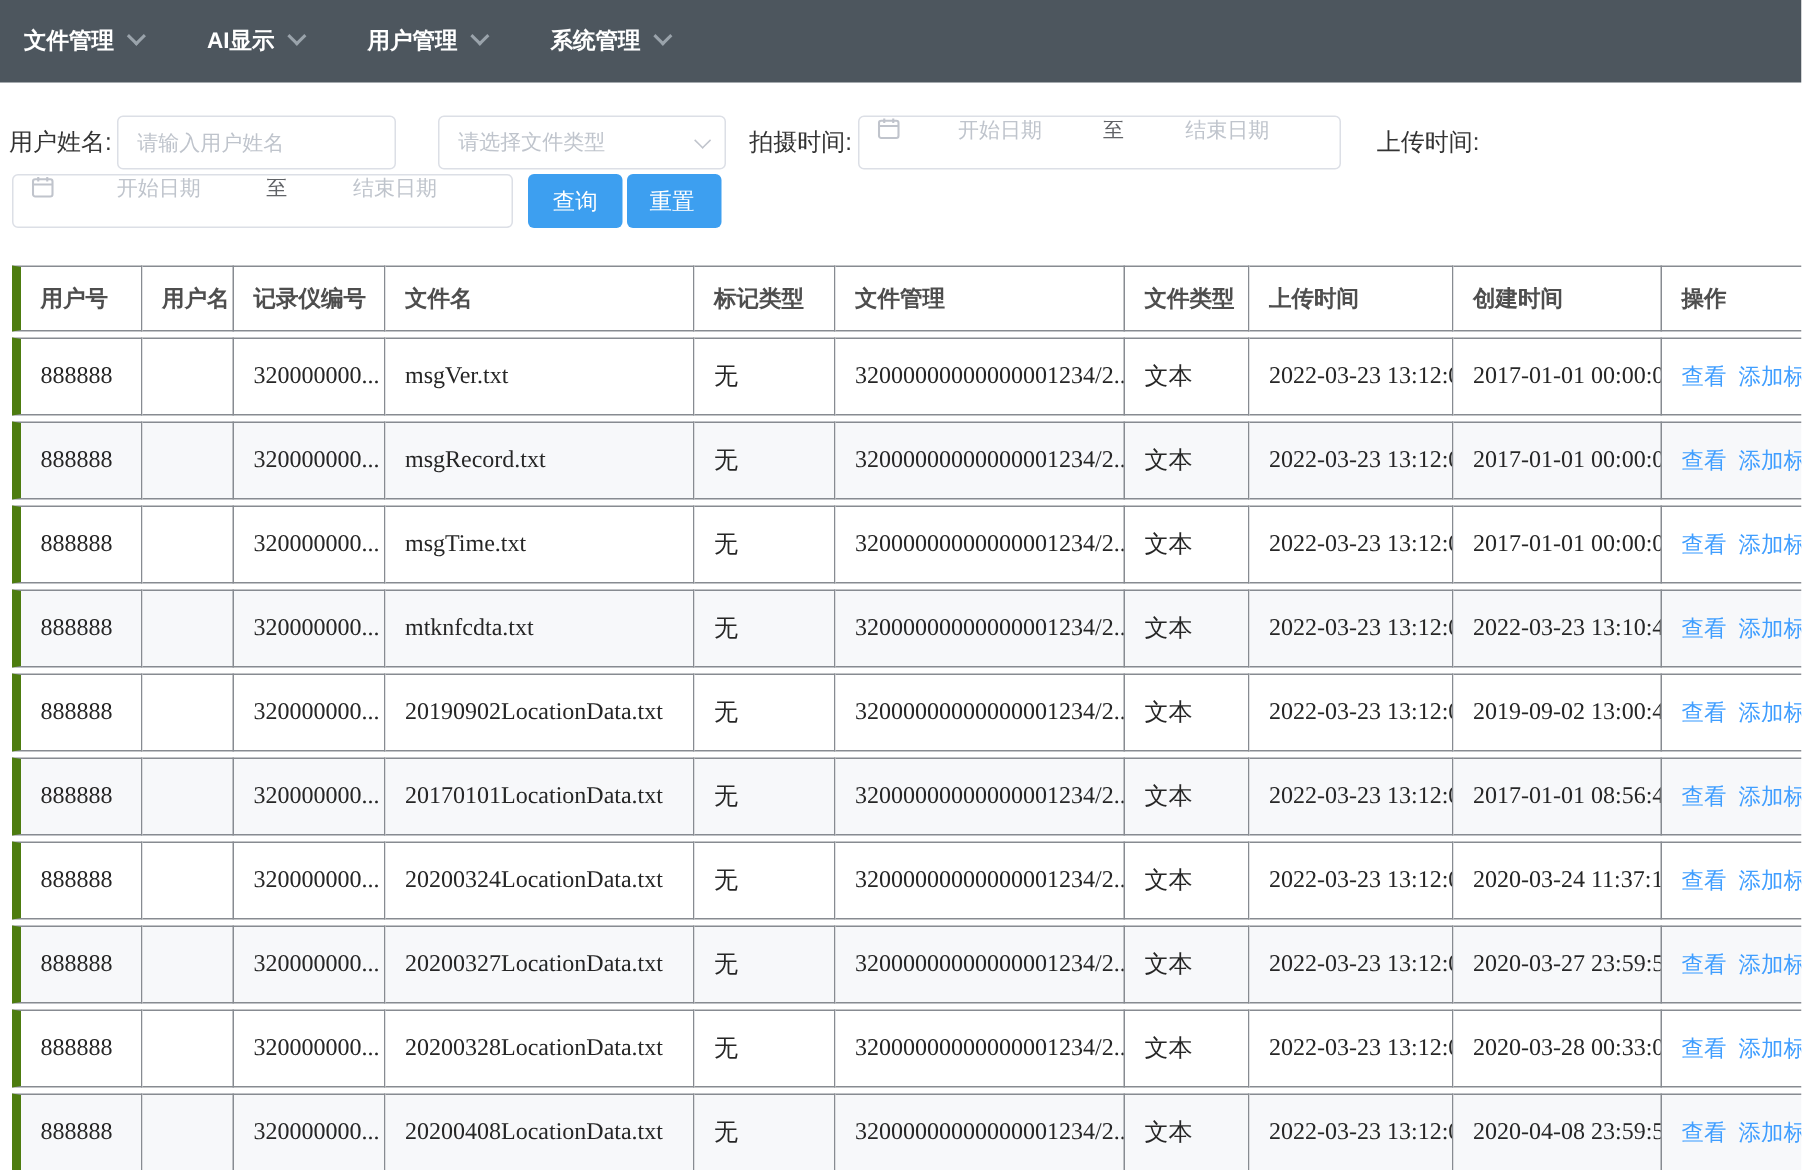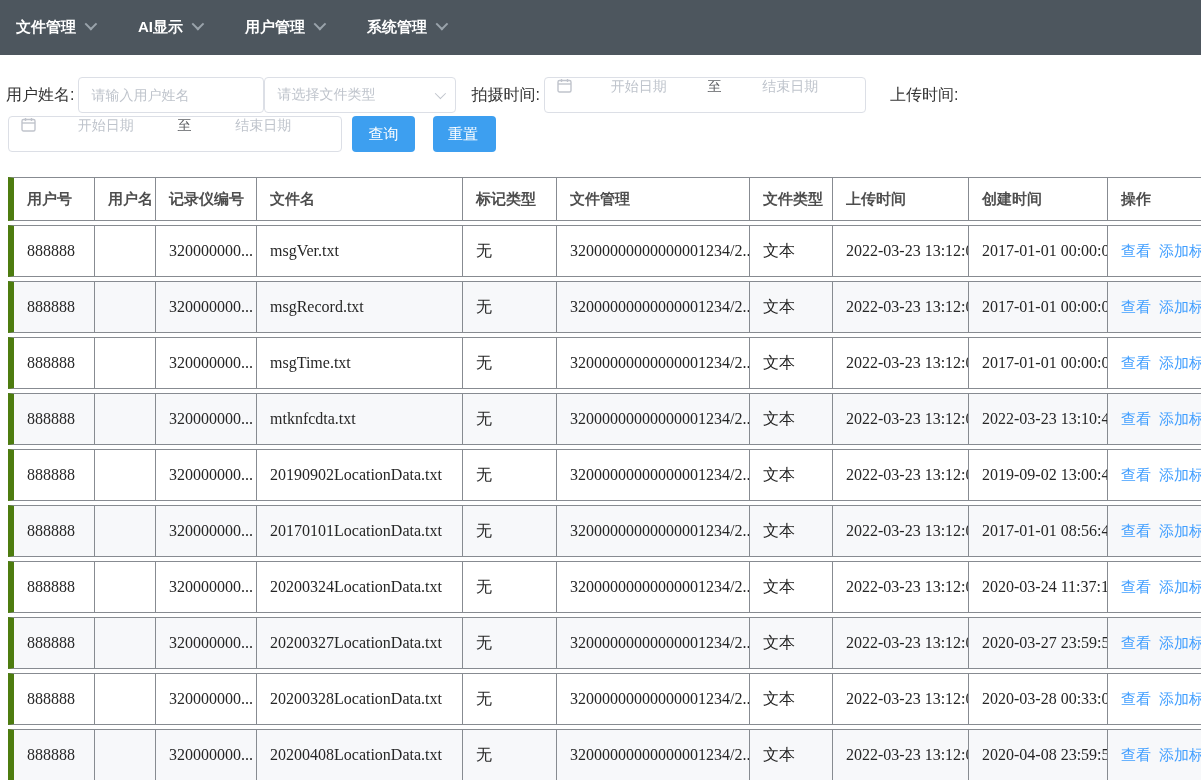--- a/index.html
+++ b/index.html
@@ -18,39 +18,39 @@
   
   .filters { padding: 22px 6px 0 6px; }
   .filter-row { display: flex; align-items: center; }
   .filter-row.second { margin-top: 3px; }
   .flabel { font-size: 16px; color: #333; white-space: nowrap; }
   .txt-input { width: 186px; height: 36px; border: 1px solid #dcdfe6; border-radius: 4px;
     margin-left: 4px; padding: 0 12px; font-size: 14px; color: #333;
     font-family: "Liberation Sans", sans-serif; outline: none; }
   .txt-input::placeholder { color: #bfc4cc; }
   .select-box { width: 192px; height: 36px; border: 1px solid #dcdfe6; border-radius: 4px;
-    margin-left: 0; display: flex; align-items: center; padding: 0 12px;
+    margin-left: 28px; display: flex; align-items: center; padding: 0 12px;
     cursor: pointer; position: relative; }
   .select-placeholder { font-size: 14px; color: #bfc4cc; flex: 1; }
   .chevron { width: 8px; height: 8px; border-right: 1.5px solid #c0c4cc;
     border-bottom: 1.5px solid #c0c4cc; transform: rotate(45deg) translateY(-2px); }
   .flabel.ml { margin-left: 15px; }
   .date-range { height: 36px; border: 1px solid #dcdfe6; border-radius: 4px;
     display: flex; align-items: flex-start; margin-left: 4px; padding: 0 12px;
     cursor: pointer; background: #fff; }
   .date-range.w1 { width: 322px; }
   .date-range.w2 { width: 334px; margin-left: 2px; }
   .cal-icon { flex: 0 0 auto; margin-right: 4px; display: flex; }
   .dr-part { flex: 1; text-align: center; font-size: 14px; color: #bfc4cc; }
   .dr-sep { font-size: 14px; color: #606266; padding: 0 6px; }
   .btn { height: 36px; min-width: 63px; padding: 0 16px; border: none; border-radius: 4px;
     color: #fff; font-size: 15px; font-weight: 400; cursor: pointer;
     font-family: "Liberation Sans", sans-serif; }
   .btn.query { margin-left: 10px; }
-  .btn.reset { margin-left: 18px; padding-left: 13px; }
+  .btn.reset { margin-left: 3px; padding-left: 13px; }
 
   
   .table-wrap { margin: 21px 0 0 8px; width: 1193px; overflow: hidden; }
   table { width: 1293px; table-layout: fixed; border-collapse: separate;
     border-spacing: 0 4px; }
   th, td { border: 1px solid #878b91; border-left: none; height: 52px;
     padding: 0 6px 0 13px; text-align: left; vertical-align: middle;
     white-space: nowrap; overflow: hidden; background: #fff; }
   th { height: 44px; font-size: 15px; font-weight: 700; color: #4e4e4e;
     font-family: "Liberation Sans", sans-serif; }

